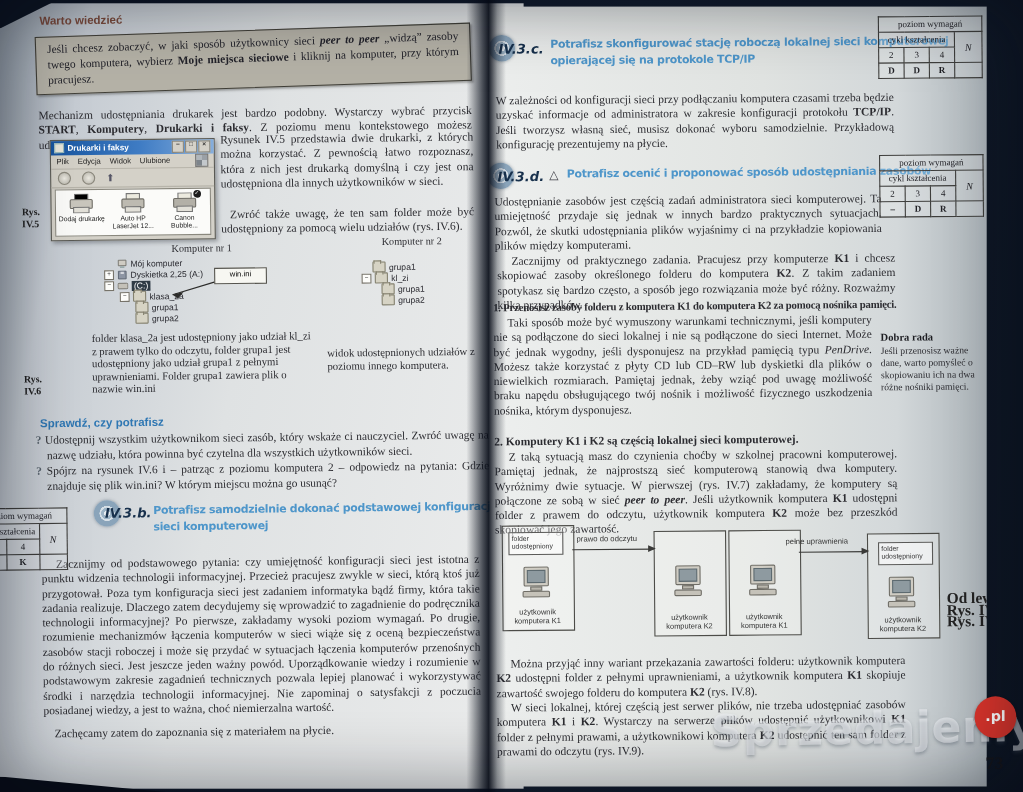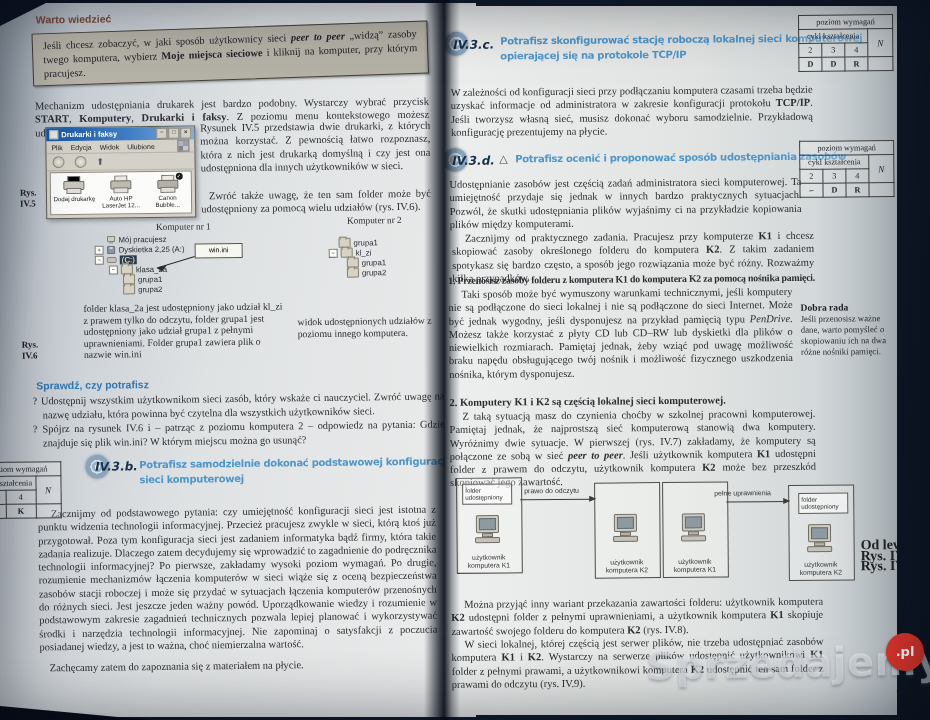--- a/index.html
+++ b/index.html
@@ -174,21 +174,21 @@
 
   <div class="t" style="left:120px;top:217px;width:130px;text-align:center;font-size:9.3px;">Komputer nr 1</div>
   <div class="t" style="left:316px;top:213px;width:120px;text-align:center;font-size:9.3px;">Komputer nr 2</div>
 
   <div class="tree" style="left:96px;top:230px;">
     <div class="trow" style="padding-left:12px;">
       <svg width="9" height="9" viewBox="0 0 9 9">
             <rect x="1" y="1" width="7" height="5" fill="#cfccc3" stroke="#6f6d66" stroke-width="0.8"></rect>
             <rect x="2.5" y="6.5" width="4" height="1.6" fill="#9aa"></rect>
           </svg>
-      <span>Mój pracujesz</span>
+      <span>Mój komputer</span>
     </div>
     <div class="trow">
       <span class="exp">+</span>
       <svg width="9" height="9" viewBox="0 0 9 9">
             <rect x="1" y="1" width="7" height="7" fill="#8d95a3" stroke="#565e6b" stroke-width="0.8"></rect>
             <rect x="3" y="1.5" width="3" height="2" fill="#d5d8dd"></rect>
           </svg>
       <span>Dyskietka 2,25 (A:)</span>
     </div>
     <div class="trow">

